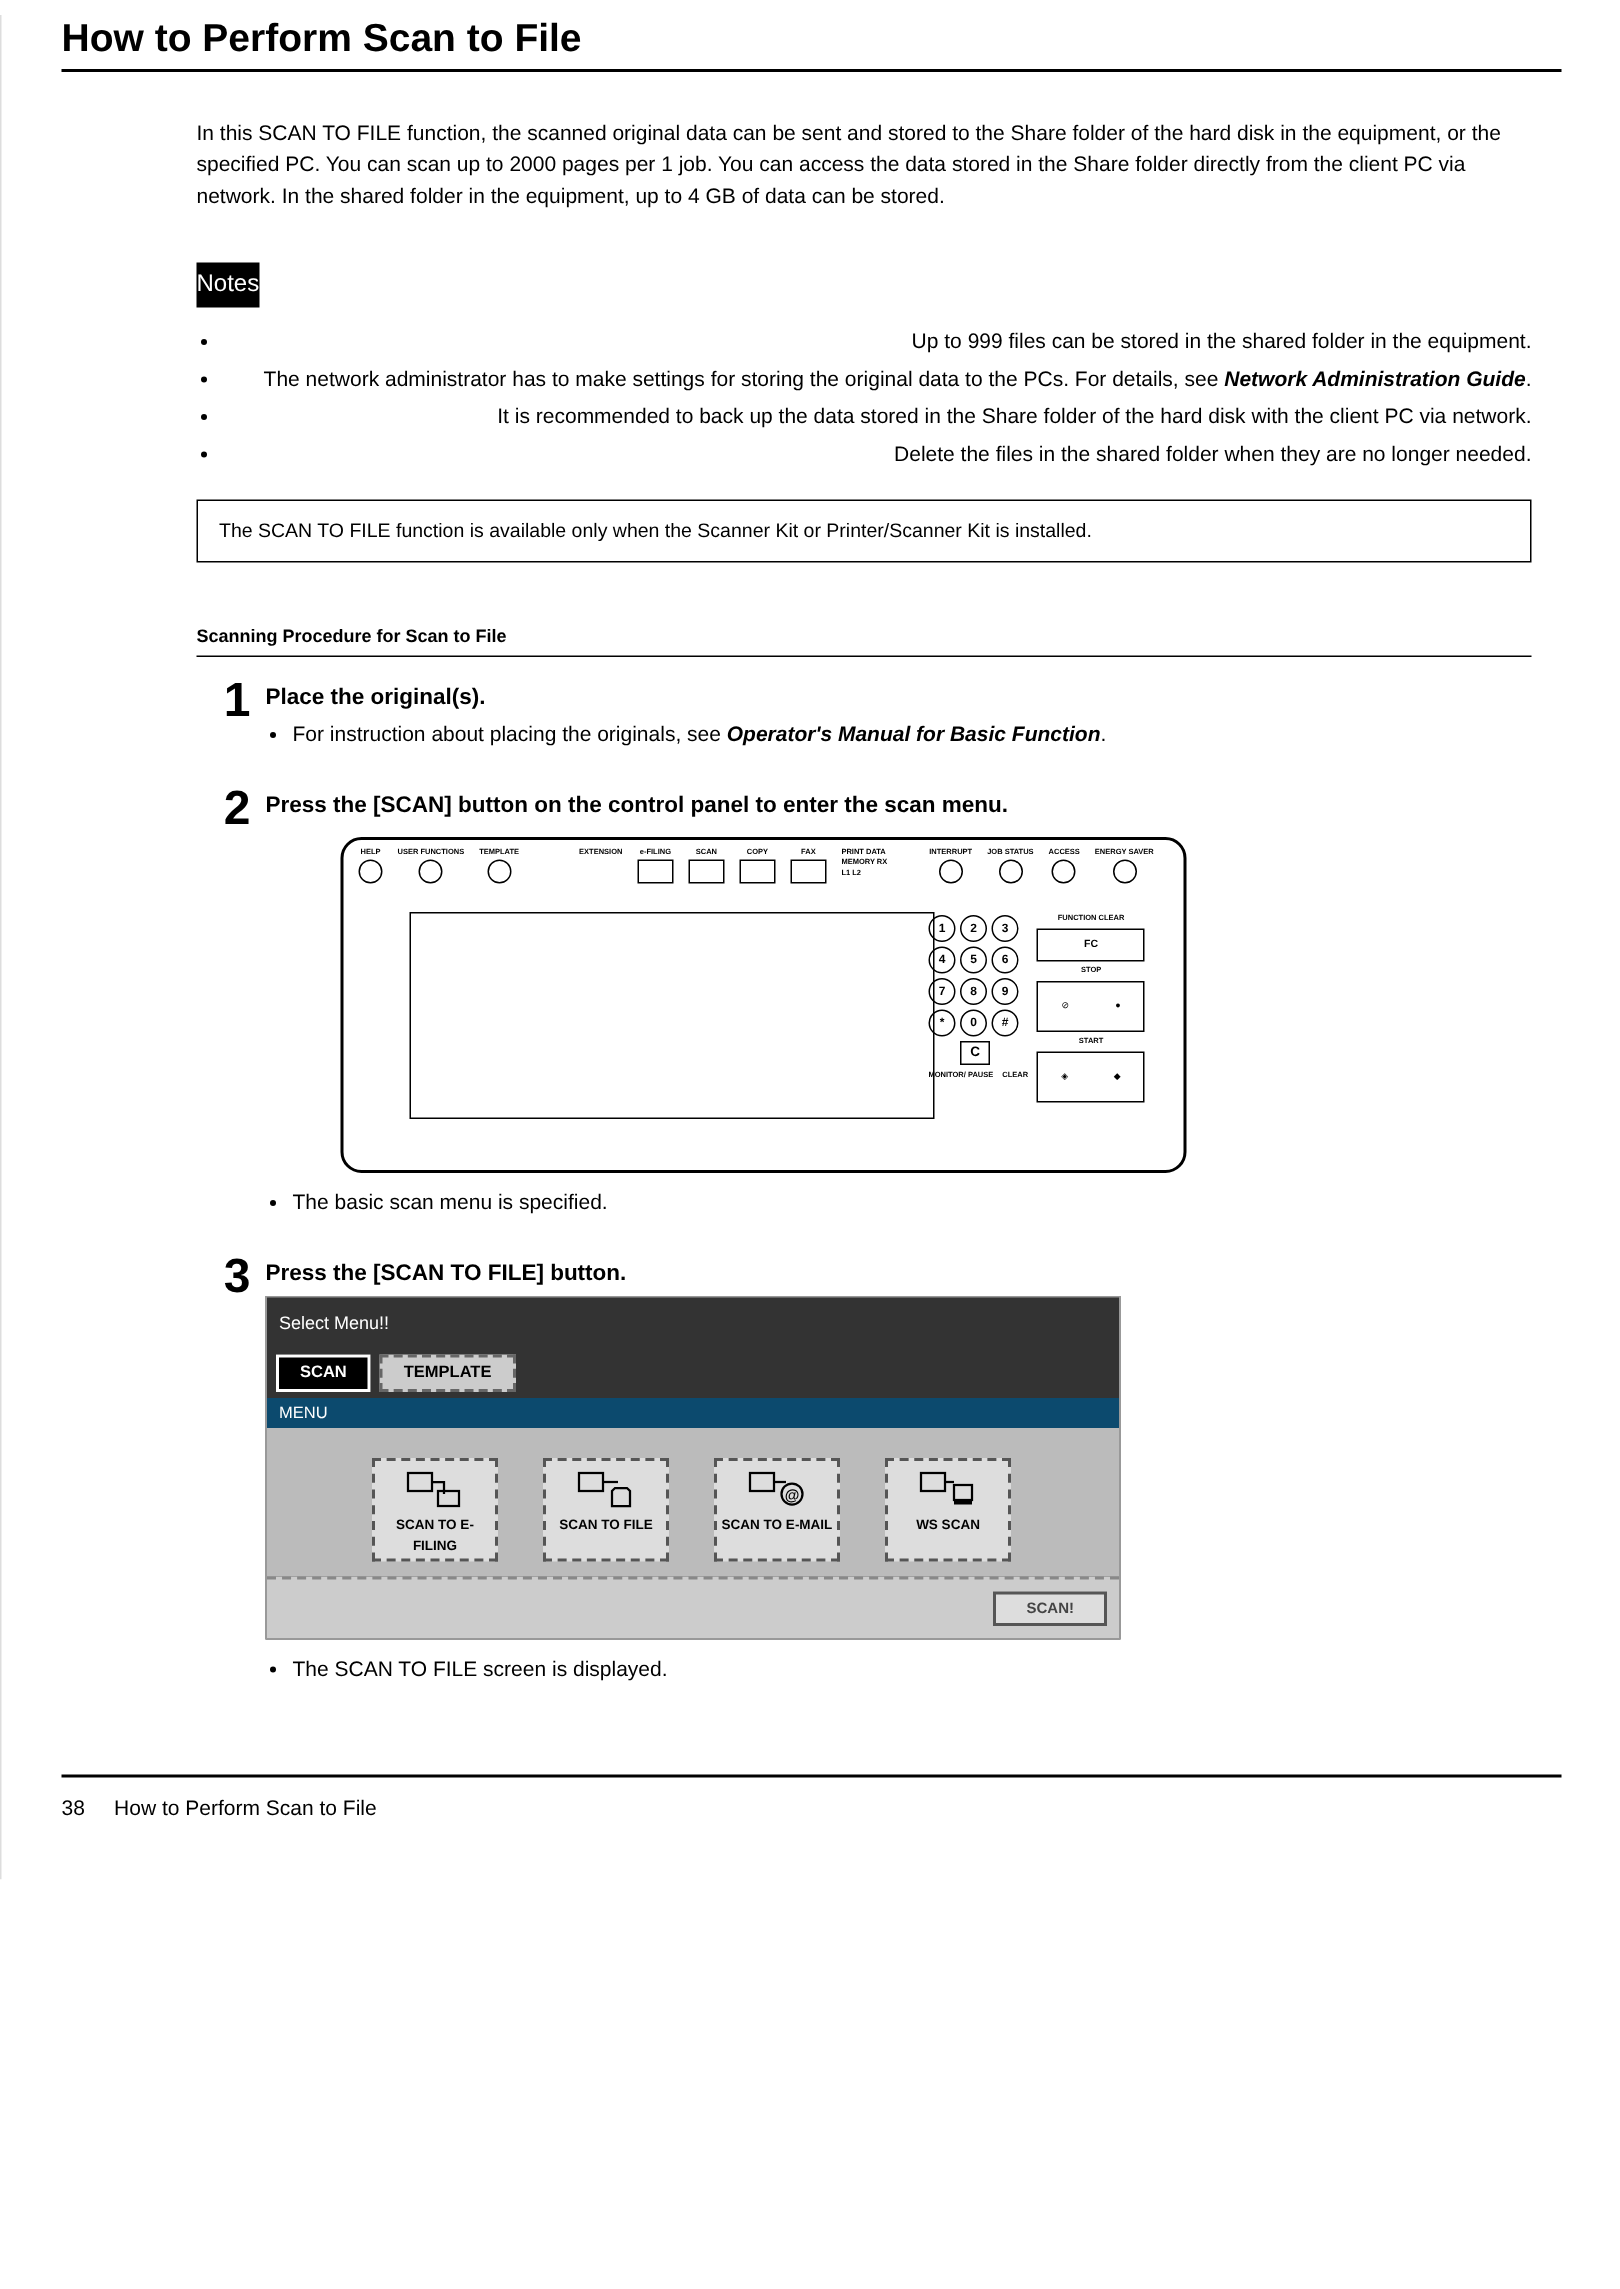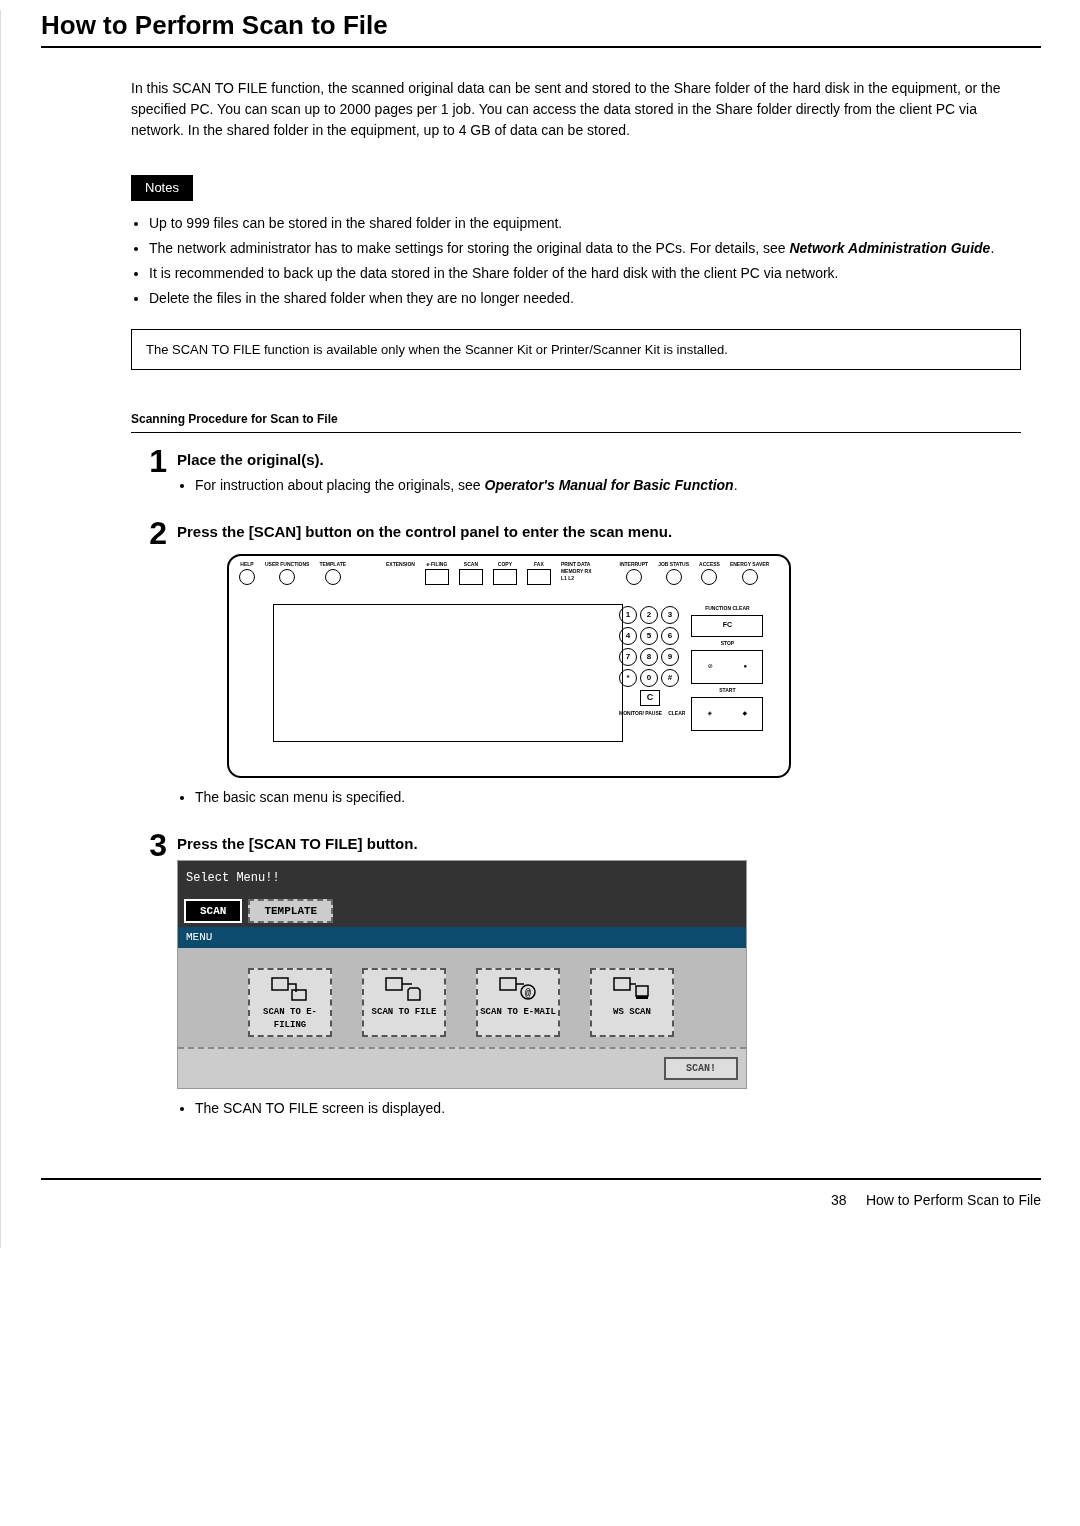--- a/index.html
+++ b/index.html
@@ -39,27 +39,28 @@
   }
   .body-text {
     margin-left: 90px;
     margin-right: 20px;
     line-height: 1.5;
   }
   .notes-label {
     display: inline-block;
     background: #000;
     color: #fff;
-    font-size: 13px;
-    padding: 3px 14px;
+    font-size: 16px;
+    padding: 3px 0;
     margin: 20px 12px 8px 0;
   }
   ul.notes {
     margin: 4px 0 10px 0;
     padding-left: 18px;
+    text-align: right;
   }
   ul.notes li {
     margin-bottom: 4px;
     line-height: 1.5;
   }
   .info-box {
     border: 1px solid #000;
     padding: 10px 14px;
     margin: 20px 0 30px 0;
     font-size: 13px;
@@ -166,21 +167,21 @@
     border: 1.5px solid #000;
     width: 70px; height: 32px;
     display: flex; align-items: center; justify-content: space-around;
   }
   .lcd-panel {
     margin: 2px 0 10px 0;
     width: 568px;
     border: 1px solid #999;
     background: #333;
     color: #fff;
-    font-family: Liberation Mono, monospace;
+    font-family: Liberation Sans, sans-serif;
     font-size: 12px;
   }
   .lcd-top { padding: 8px 8px 12px 8px; color: #fff; }
   .lcd-tabs { display: flex; gap: 6px; padding: 0 6px 4px 6px; }
   .lcd-tab {
     background: #000; color: #fff;
     border: 2px solid #fff;
     padding: 2px 14px;
     font-weight: bold;
     font-size: 11px;
@@ -226,21 +227,20 @@
     font-weight: bold;
     font-size: 10px;
   }
   .footer-line {
     border-top: 2px solid #000;
     margin-top: 50px;
   }
   .footer-text {
     padding: 12px 0 40px 0;
     font-size: 14px;
-    text-align: right;
   }
 </style>
 </head>
 <body>
 
 <div class="page">
 
 
   <h1>How to Perform Scan to File</h1>
   <div class="title-underline"></div>

